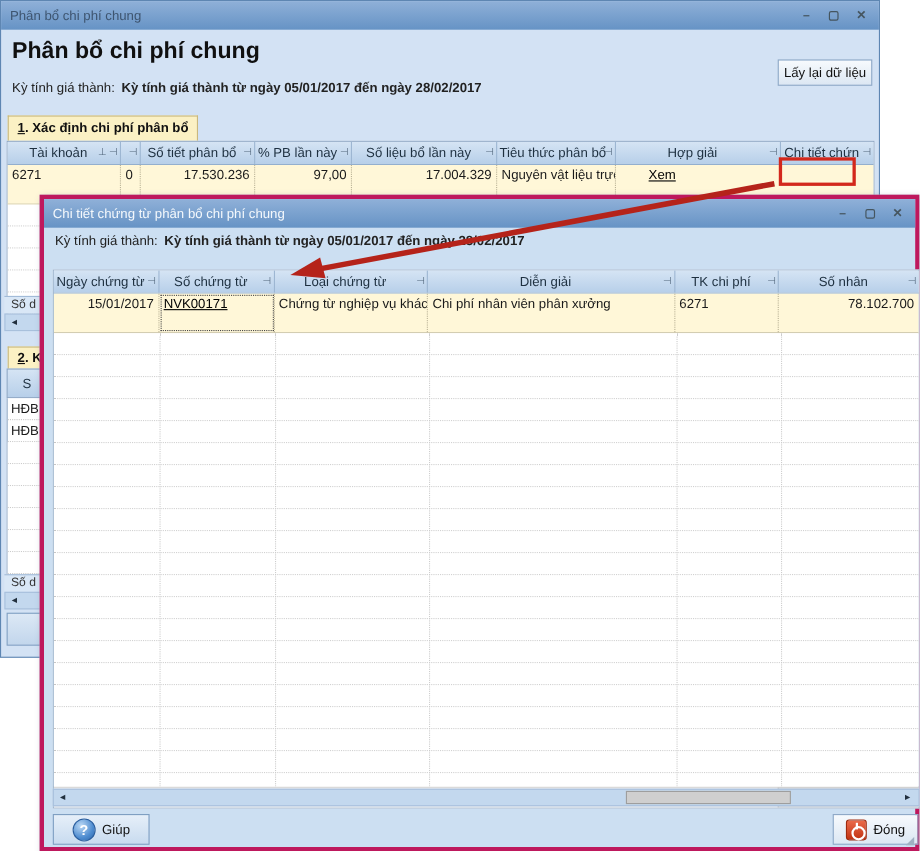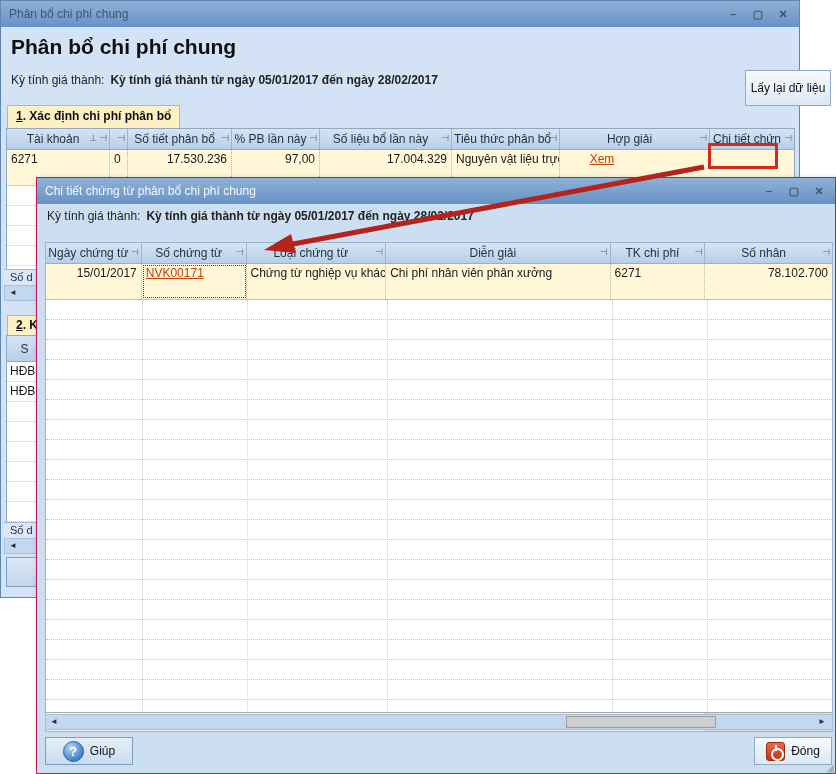--- a/index.html
+++ b/index.html
@@ -26,42 +26,42 @@
   #bgwin { left:0; top:0; width:800px; height:598px; z-index:1; }
   #bgwin .heading { position:absolute; left:10px; top:34px; font-size:21px; font-weight:bold; color:#101010; }
   .period { position:absolute; font-size:12px; color:#222; }
   #bgwin .period { left:10px; top:72px; }
   .period b { margin-left:6px; }
   .btn {
     position:absolute; display:flex; align-items:center; justify-content:center; gap:6px;
     background:linear-gradient(#F7FAFD,#DCE7F3); border:1px solid #8FA9C7; font-size:12px;
     color:#111; cursor:default;
   }
-  #refresh-btn { left:706px; top:69px; width:86px; height:36px;margin-left:38px; }
+  #refresh-btn { left:706px; top:53px; width:86px; height:24px; }
   .ytab {
     position:absolute; background:#FBF1C4; border:1px solid #C9B87E; border-bottom:none;
     font-weight:bold; font-size:12px; padding:3px 8px 0; color:#101010; white-space:nowrap; overflow:hidden;
   }
   #tab1 { left:6px; top:104px; height:23px; }
   #tab2 { left:6px; top:314px; height:20px; width:118px; padding:2px 8px; }
   
   .grid { position:absolute; border:1px solid #8FA8C5; background:#fff; }
   .thead { display:flex; background:linear-gradient(#D5E4F4,#B7CFE9); border-bottom:1px solid #93AFCE; }
   .hcell { position:relative; text-align:center; font-size:12px; color:#1E3040; padding:3px 12px 2px 2px;
            border-right:1px solid #9DB6D2; white-space:nowrap; overflow:hidden; height:20px; }
   .pin { position:absolute; right:2px; top:4px; font-size:9px; color:#54687E; line-height:10px; }
   .pin2 { right:12px; }
   .trow { display:flex; background:#FFF7D8; border-bottom:1px solid #D6CFAF; height:36px; }
   .tcell { padding:2px 4px; border-right:1px dotted #B9B296; white-space:nowrap; overflow:hidden; font-size:12px; }
   .ar { text-align:right; } .ac { text-align:center; } .al { text-align:left; }
   .erow { height:20px; border-bottom:1px dotted #C6C6C6; background:#fff; }
   
   .c1{width:103px}.c2{width:18px}.c3{width:104px}.c4{width:88px}.c5{width:132px}.c6{width:108px}.c7{width:150px}.c8{width:84px;border-right:none}
   #table1 { left:5px; top:127px; width:789px; }
-  .link { color:#c2410c; text-decoration:underline; cursor:pointer; }
+  .link { color:#000000; text-decoration:underline; cursor:pointer; }
   .cell-flex { display:flex; align-items:center; }
   .cell-flex .txt { flex:1; overflow:hidden; white-space:nowrap; }
   .mini-btn { width:16px; height:14px; background:linear-gradient(#FAFAFA,#DDD); border:1px solid #9A9A9A;
               font-size:9px; line-height:10px; text-align:center; color:#333; }
   
   .statusbar { position:absolute; left:3px; width:794px; height:16px; background:#D9E7F6;
                border-top:1px solid #A2BBD8; font-size:11px; color:#333; padding:1px 6px; }
   .hscroll { position:absolute; left:3px; width:794px; height:16px; background:#C3D8EE;
              border:1px solid #A8C0DC; display:flex; align-items:center; }
   .scroll-arrow { font-size:8px; color:#22303E; padding:0 4px; line-height:14px; }
@@ -72,21 +72,21 @@
   #t2rows .r { height:20px; border-bottom:1px dotted #C6C6C6; padding:2px 3px; font-size:12px; white-space:nowrap; }
   #giup1 { left:5px; top:556px; width:92px; height:30px; background:linear-gradient(#DCE8F5,#C2D6EC); border:1px solid #7F9FC2; }
   .qicon { width:21px; height:21px; border-radius:50%; background:radial-gradient(circle at 35% 30%, #BCD9F5, #4E8CD0 60%, #2D66A8);
            border:1px solid #2A5E9E; color:#fff; font-weight:bold; font-size:13px; line-height:19px; text-align:center; flex:0 0 auto; }
   
   #xem-box { position:absolute; left:708px; top:143px; width:70px; height:26px;
              border:3px solid #D3281C; z-index:5; pointer-events:none; }
   #arrow { position:absolute; left:0; top:0; z-index:60; pointer-events:none; }
   
   #dlg { left:36px; top:177px; width:800px; height:597px; z-index:10;
-         background:#CCDFF2; border:1px solid #be185d; box-shadow:2px 2px 6px rgba(60,80,110,.35); }
+         background:#CCDFF2; border:4px solid #be185d; box-shadow:2px 2px 6px rgba(60,80,110,.35); }
   #dlg .period { left:10px; top:31px; }
   #dtable { left:8px; top:64px; width:788px; border:1px solid #9DB4CE; background:#fff; }
   .d1{width:96px}.d2{width:105px}.d3{width:140px}.d4{width:225px}.d5{width:95px}.d6{width:127px;border-right:none}
   #dtable .trow { border-bottom:1px solid #C9C2A8; }
   .focus-cell { outline:1px dotted #444; outline-offset:-2px; }
   #dempty { position:relative; height:412px; overflow:hidden; background:#fff; }
   .vline { position:absolute; top:0; bottom:0; width:0; border-left:1px dotted #CDCDCD; }
   .tsum { display:flex; height:19px; border-top:1px solid #ABABAB; }
   .tsum .spacer { width:661px; background:#F1F1F1; border-right:1px solid #B5B5B5; }
   .tsum .total { width:127px; background:#DCDCDC; text-align:right; padding:2px 5px; font-size:12px; color:#111; }

